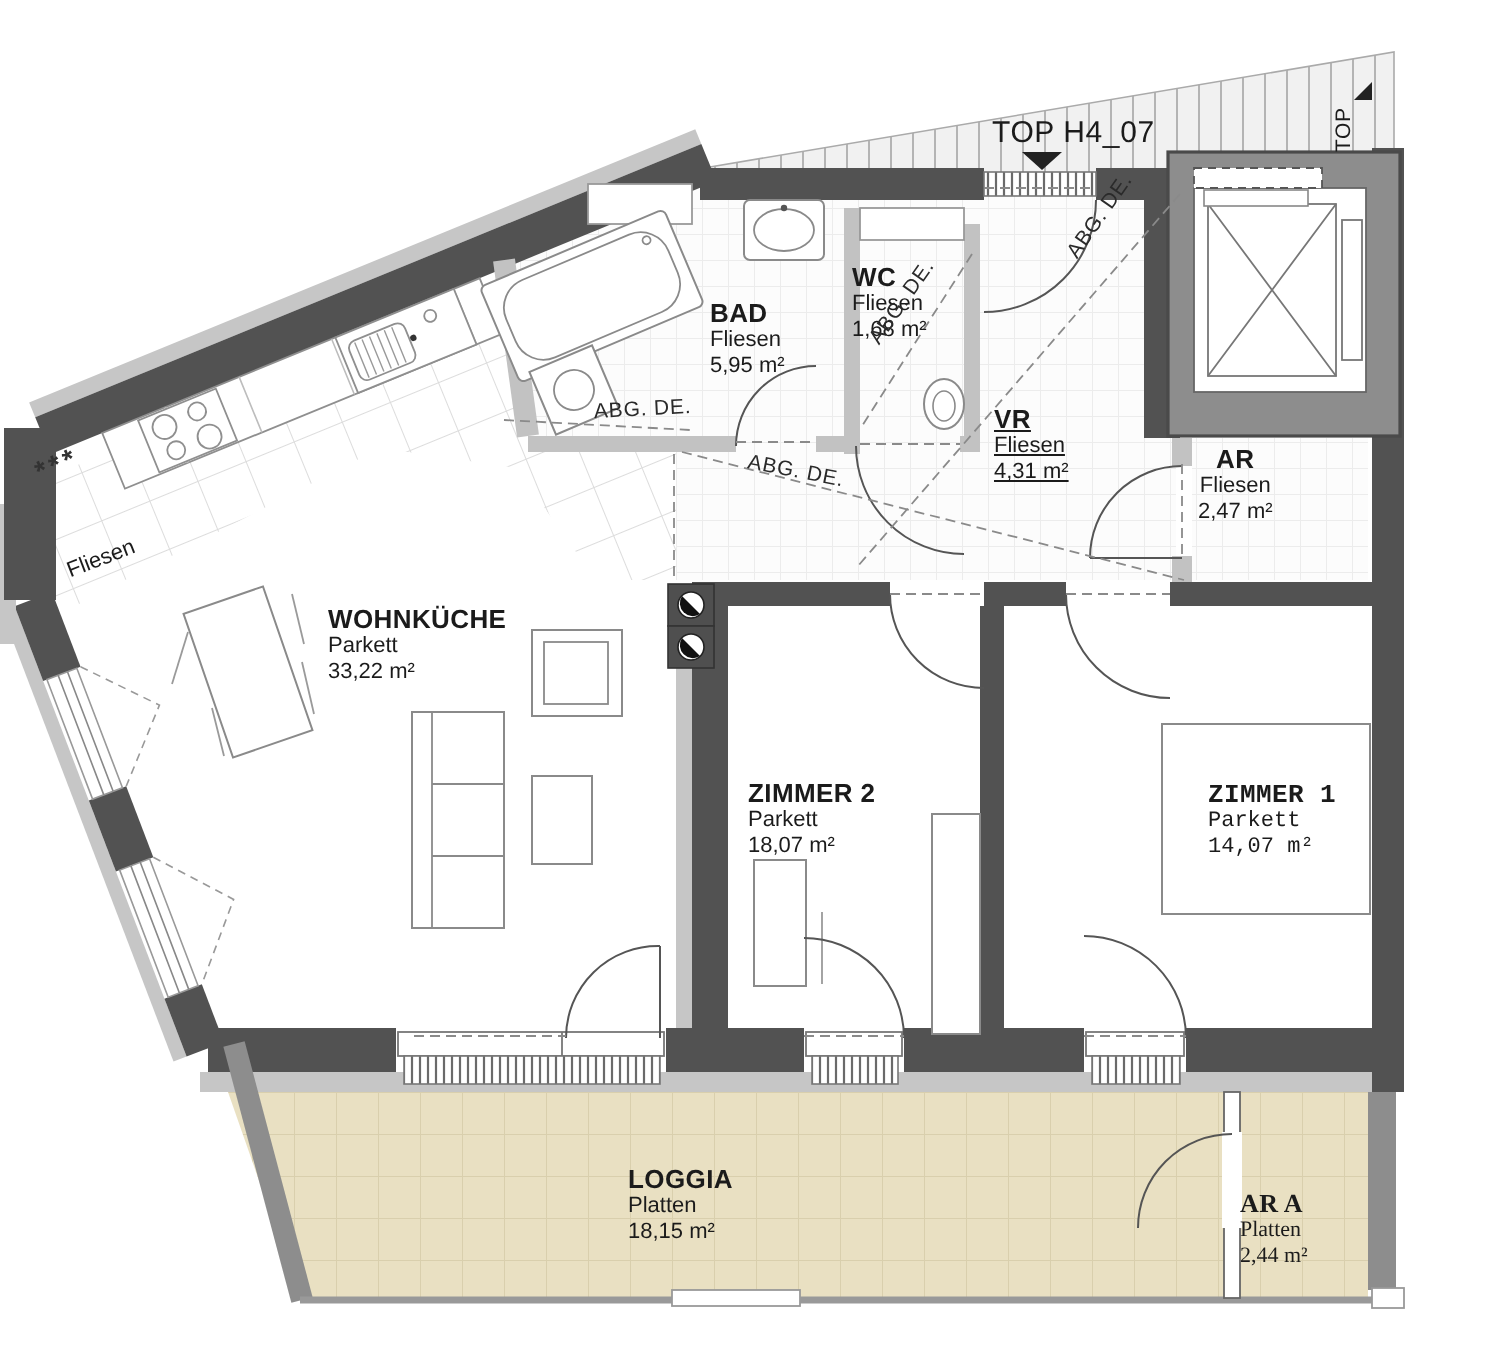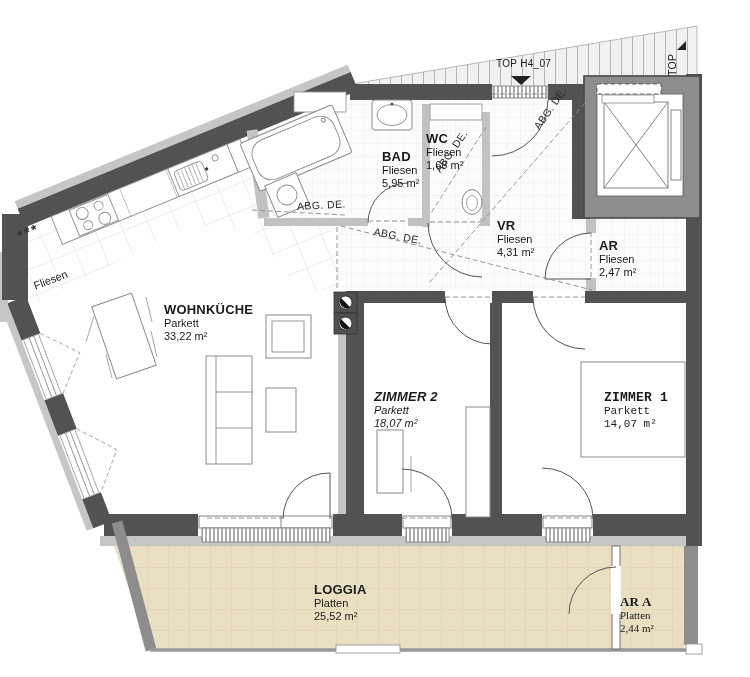--- a/index.html
+++ b/index.html
@@ -5,21 +5,21 @@
   html,body{margin:0;padding:0;background:#fff;}
   #plan{position:relative;width:750px;height:677px;background:#ffffff;overflow:hidden;
         font-family:"Liberation Sans",sans-serif;}
   #plan svg{position:absolute;left:0;top:0;}
   .lbl{position:absolute;color:#1b1b1b;font-size:11px;line-height:1.18;white-space:nowrap;}
   .lbl .nm{font-weight:bold;font-size:13px;letter-spacing:.2px;display:block;}
   .lbl .sub{display:block;}
   .abg{position:absolute;font-size:10.5px;color:#2a2a2a;letter-spacing:.4px;white-space:nowrap;
        transform-origin:0 50%;}
   .note-rot{position:absolute;font-size:11px;color:#1b1b1b;white-space:nowrap;transform-origin:0 50%;}
-  .top-unit{position:absolute;font-size:10px;color:#1b1b1b;letter-spacing:.3px;white-space:nowrap;}
+  .top-unit{position:absolute;font-size:15px;color:#1b1b1b;letter-spacing:.3px;white-space:nowrap;}
   .vert{position:absolute;font-size:10.5px;color:#1b1b1b;letter-spacing:.3px;white-space:nowrap;
         transform:rotate(-90deg);transform-origin:0 0;}
   .freezer{position:absolute;font-size:14px;font-weight:bold;color:#333;letter-spacing:2px;
            transform:rotate(-22deg);transform-origin:0 50%;}
 </style>
 </head>
 <body>
 
 <div id="plan">
 
@@ -262,54 +262,54 @@
     <polygon points="511,76 531,76 521,85"></polygon>
     <polygon points="677,50 686,41 686,50"></polygon>
   </g>
 </svg>
 
 <div class="lbl" style="left:164px;top:302px;">
   <span class="nm">WOHNKÜCHE</span>
   <span class="sub">Parkett</span>
   <span class="sub">33,22 m²</span>
 </div>
-<div class="lbl" style="left:382px;top:149px;">
+<div class="lbl" style="left:355px;top:149px;">
   <span class="nm">BAD</span>
   <span class="sub">Fliesen</span>
   <span class="sub">5,95 m²</span>
 </div>
 <div class="lbl" style="left:426px;top:131px;">
   <span class="nm">WC</span>
   <span class="sub">Fliesen</span>
   <span class="sub">1,68 m²</span>
 </div>
-<div class="lbl" style="left:497px;top:218px;">
+<div class="lbl" style="left:497px;top:202px;text-decoration:underline;">
   <span class="nm">VR</span>
   <span class="sub">Fliesen</span>
   <span class="sub">4,31 m²</span>
 </div>
-<div class="lbl" style="left:599px;top:238px;">
+<div class="lbl" style="left:599px;top:222px;text-align:center;">
   <span class="nm">AR</span>
   <span class="sub">Fliesen</span>
   <span class="sub">2,47 m²</span>
 </div>
-<div class="lbl" style="left:374px;top:389px;font-style:italic;">
+<div class="lbl" style="left:374px;top:389px;">
   <span class="nm">ZIMMER 2</span>
   <span class="sub">Parkett</span>
   <span class="sub">18,07 m²</span>
 </div>
 <div class="lbl" style="left:604px;top:390px;font-family:Liberation Mono, monospace;">
   <span class="nm">ZIMMER 1</span>
   <span class="sub">Parkett</span>
   <span class="sub">14,07 m²</span>
 </div>
 <div class="lbl" style="left:314px;top:582px;">
   <span class="nm">LOGGIA</span>
   <span class="sub">Platten</span>
-  <span class="sub">25,52 m²</span>
+  <span class="sub">18,15 m²</span>
 </div>
 <div class="lbl" style="left:620px;top:594px;font-family:Liberation Serif, serif;">
   <span class="nm">AR A</span>
   <span class="sub">Platten</span>
   <span class="sub">2,44 m²</span>
 </div>
 
 <div class="abg" style="left:297px;top:200px;transform:rotate(-3deg);">ABG. DE.</div>
 <div class="abg" style="left:374px;top:225px;transform:rotate(11deg);">ABG. DE.</div>
 <div class="abg" style="left:536px;top:122px;transform:rotate(-55deg);">ABG. DE.</div>

